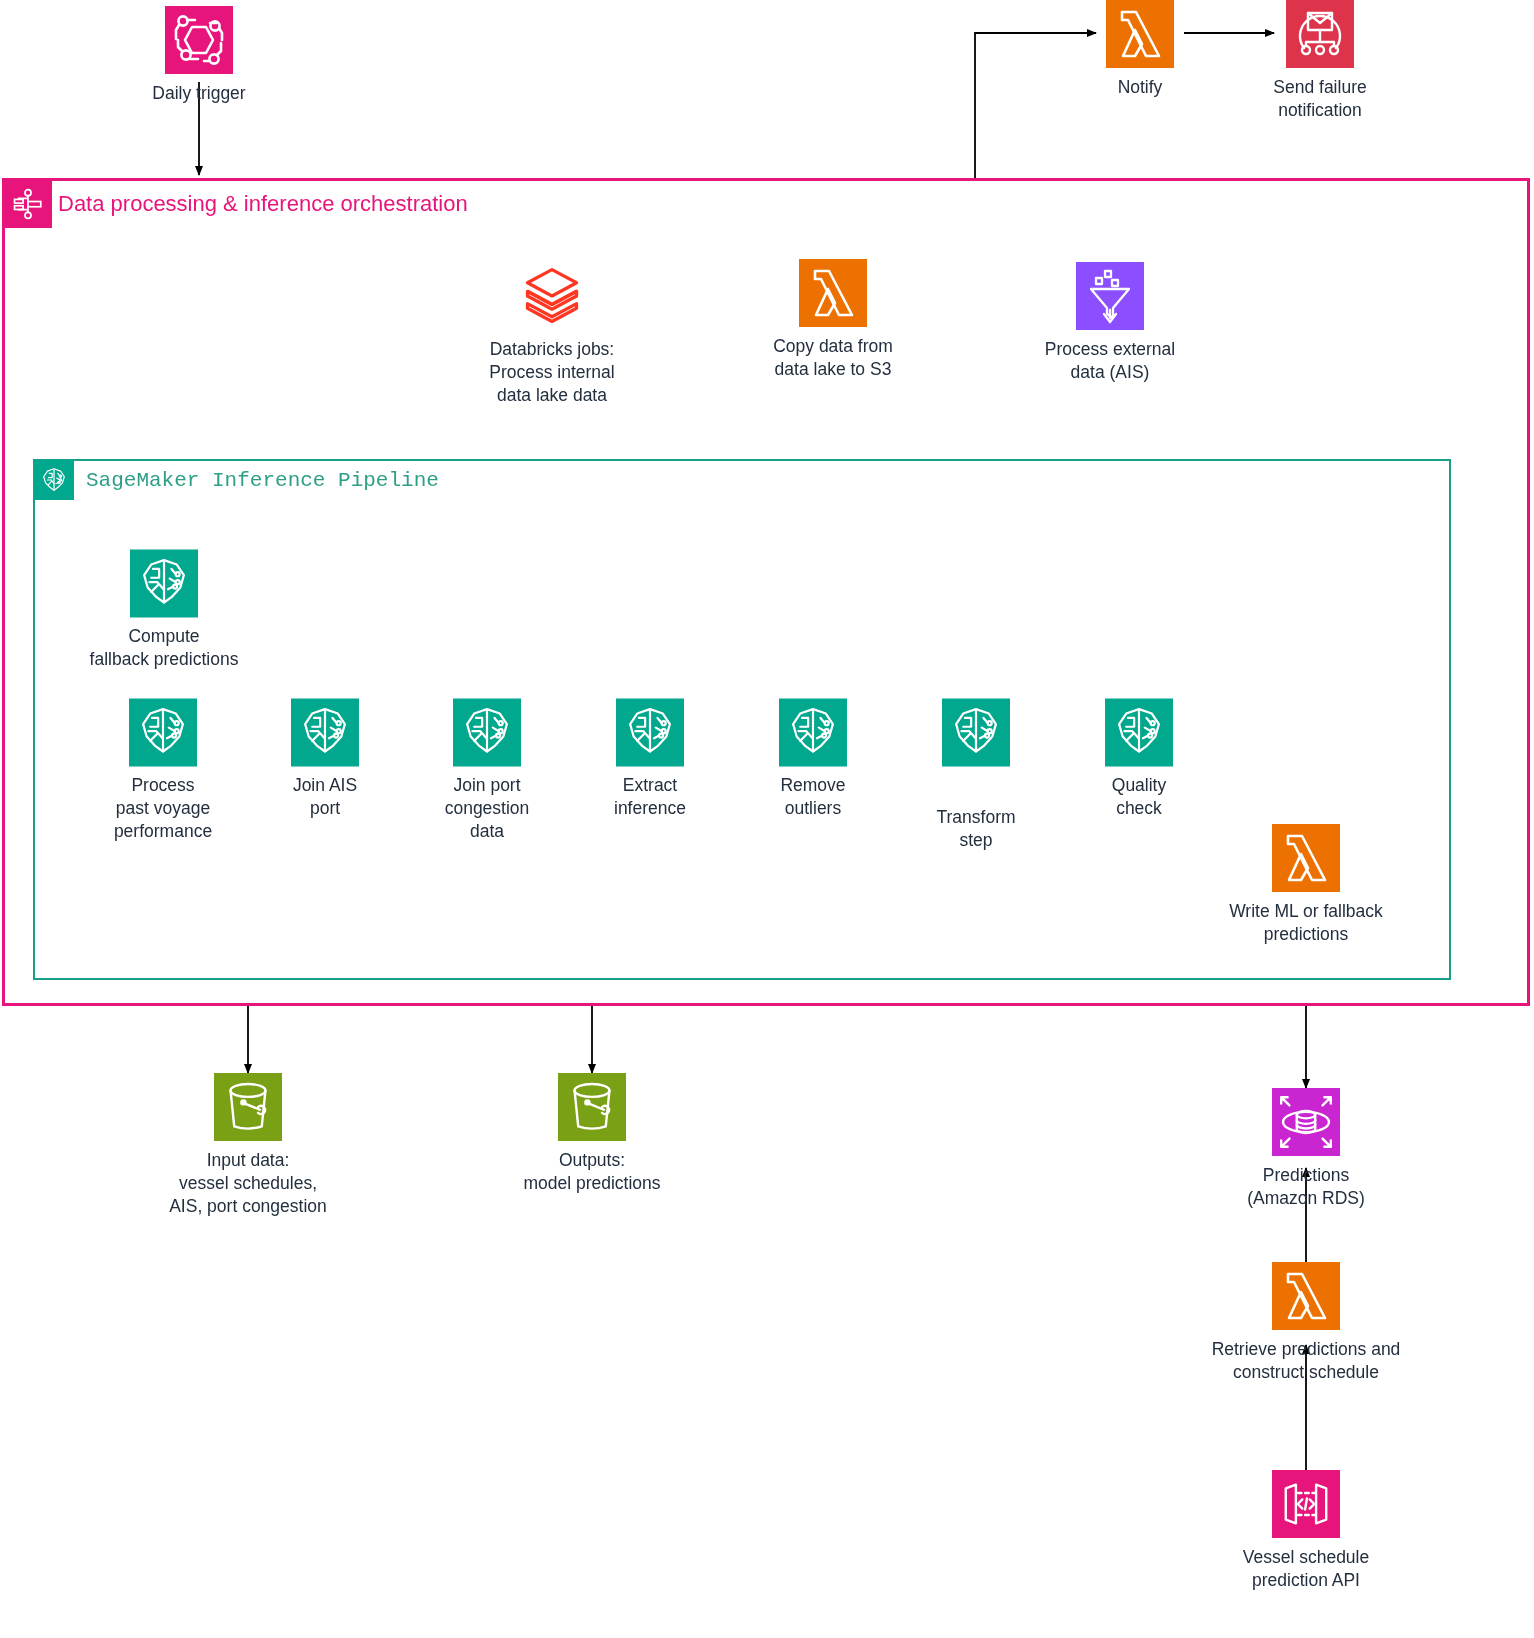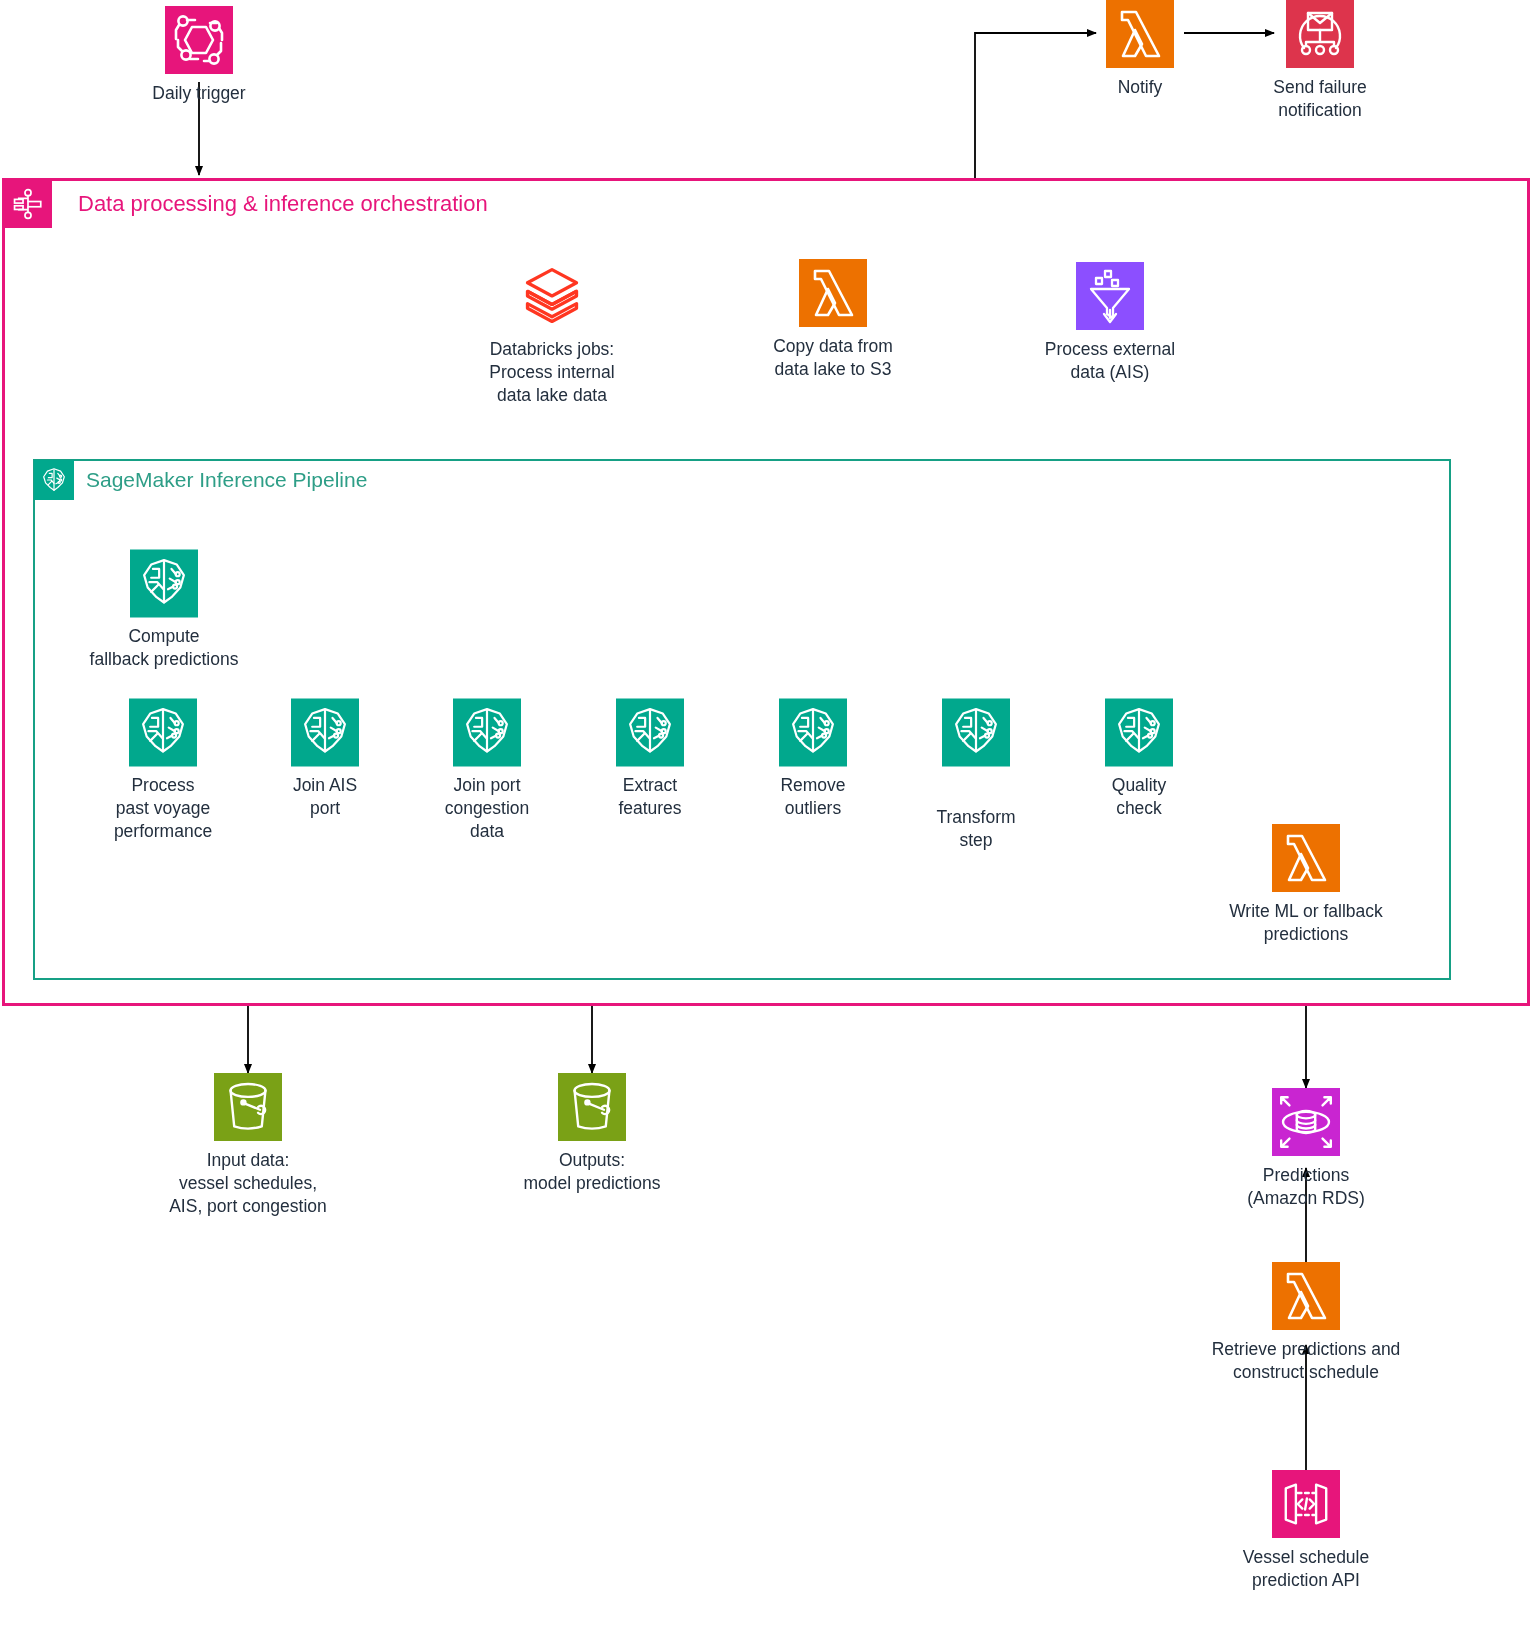--- a/index.html
+++ b/index.html
@@ -50,34 +50,34 @@
     display:flex;
     align-items:center;
   }
   .ghead .gicon{
     width:46px;height:46px;
     display:flex;align-items:center;justify-content:center;
     flex:0 0 auto;
   }
   .ghead .gtitle{
     font-size:22px;
-    padding-left:26px;
+    padding-left:6px;
     white-space:nowrap;
   }
   #orchestration{
     border:3px solid #E7157B;
   }
   #orchestration > .ghead{ top:-1px; left:-1px; }
   #orchestration .gicon{ background:#E7157B; width:48px;height:48px; }
   #orchestration .gtitle{ color:#E7157B; }
 
   #sagemaker{
     border:2px solid #16A085;
   }
-  #sagemaker > .ghead{ top:-1px; left:-1px; }
+  #sagemaker > .ghead{ top:-1px; left:-1px;font-family:Liberation Mono, monospace; }
   #sagemaker .gicon{ background:#01A88D; width:40px;height:40px; }
   #sagemaker .gtitle{ color:#2E9E87; font-size:21px; padding-left:12px; }
 
   
   .conn{ position:absolute; pointer-events:none; }
   .conn svg{ display:block; overflow:visible; }
 </style>
 </head>
 <body>
 
@@ -356,21 +356,21 @@
             <path d="M47 22 l5 6"></path>
             <path d="M45 33 l7 4"></path>
             <path d="M43 45 l6 -3"></path>
           <circle cx="54" cy="28" r="2.3"></circle>
             <circle cx="54" cy="37" r="2.3"></circle>
             <circle cx="51" cy="42" r="2.3"></circle>
         </g>
       </svg>
     </div>
     <div class="cap">Extract
-features</div>
+inference</div>
   </div>
 
   <div class="node" style="left:813px; top:698px; width:150px; margin-left:-75px;">
     <div class="ico">
       <svg width="77" height="77" viewBox="0 0 77 77">
         <rect width="77" height="77" fill="#01A88D"></rect>
         <g fill="none" stroke="#fff" stroke-width="2.5" stroke-linejoin="round" stroke-linecap="round">
           <path d="M38.5 12 L24 17 L16 29 L20 43 L30 54 L38.5 60 L47 54 L57 43 L61 29 L53 17 Z"></path>
           <path d="M38.5 14 V60"></path>
             <path d="M26 22 h7 v10 h-9"></path>

